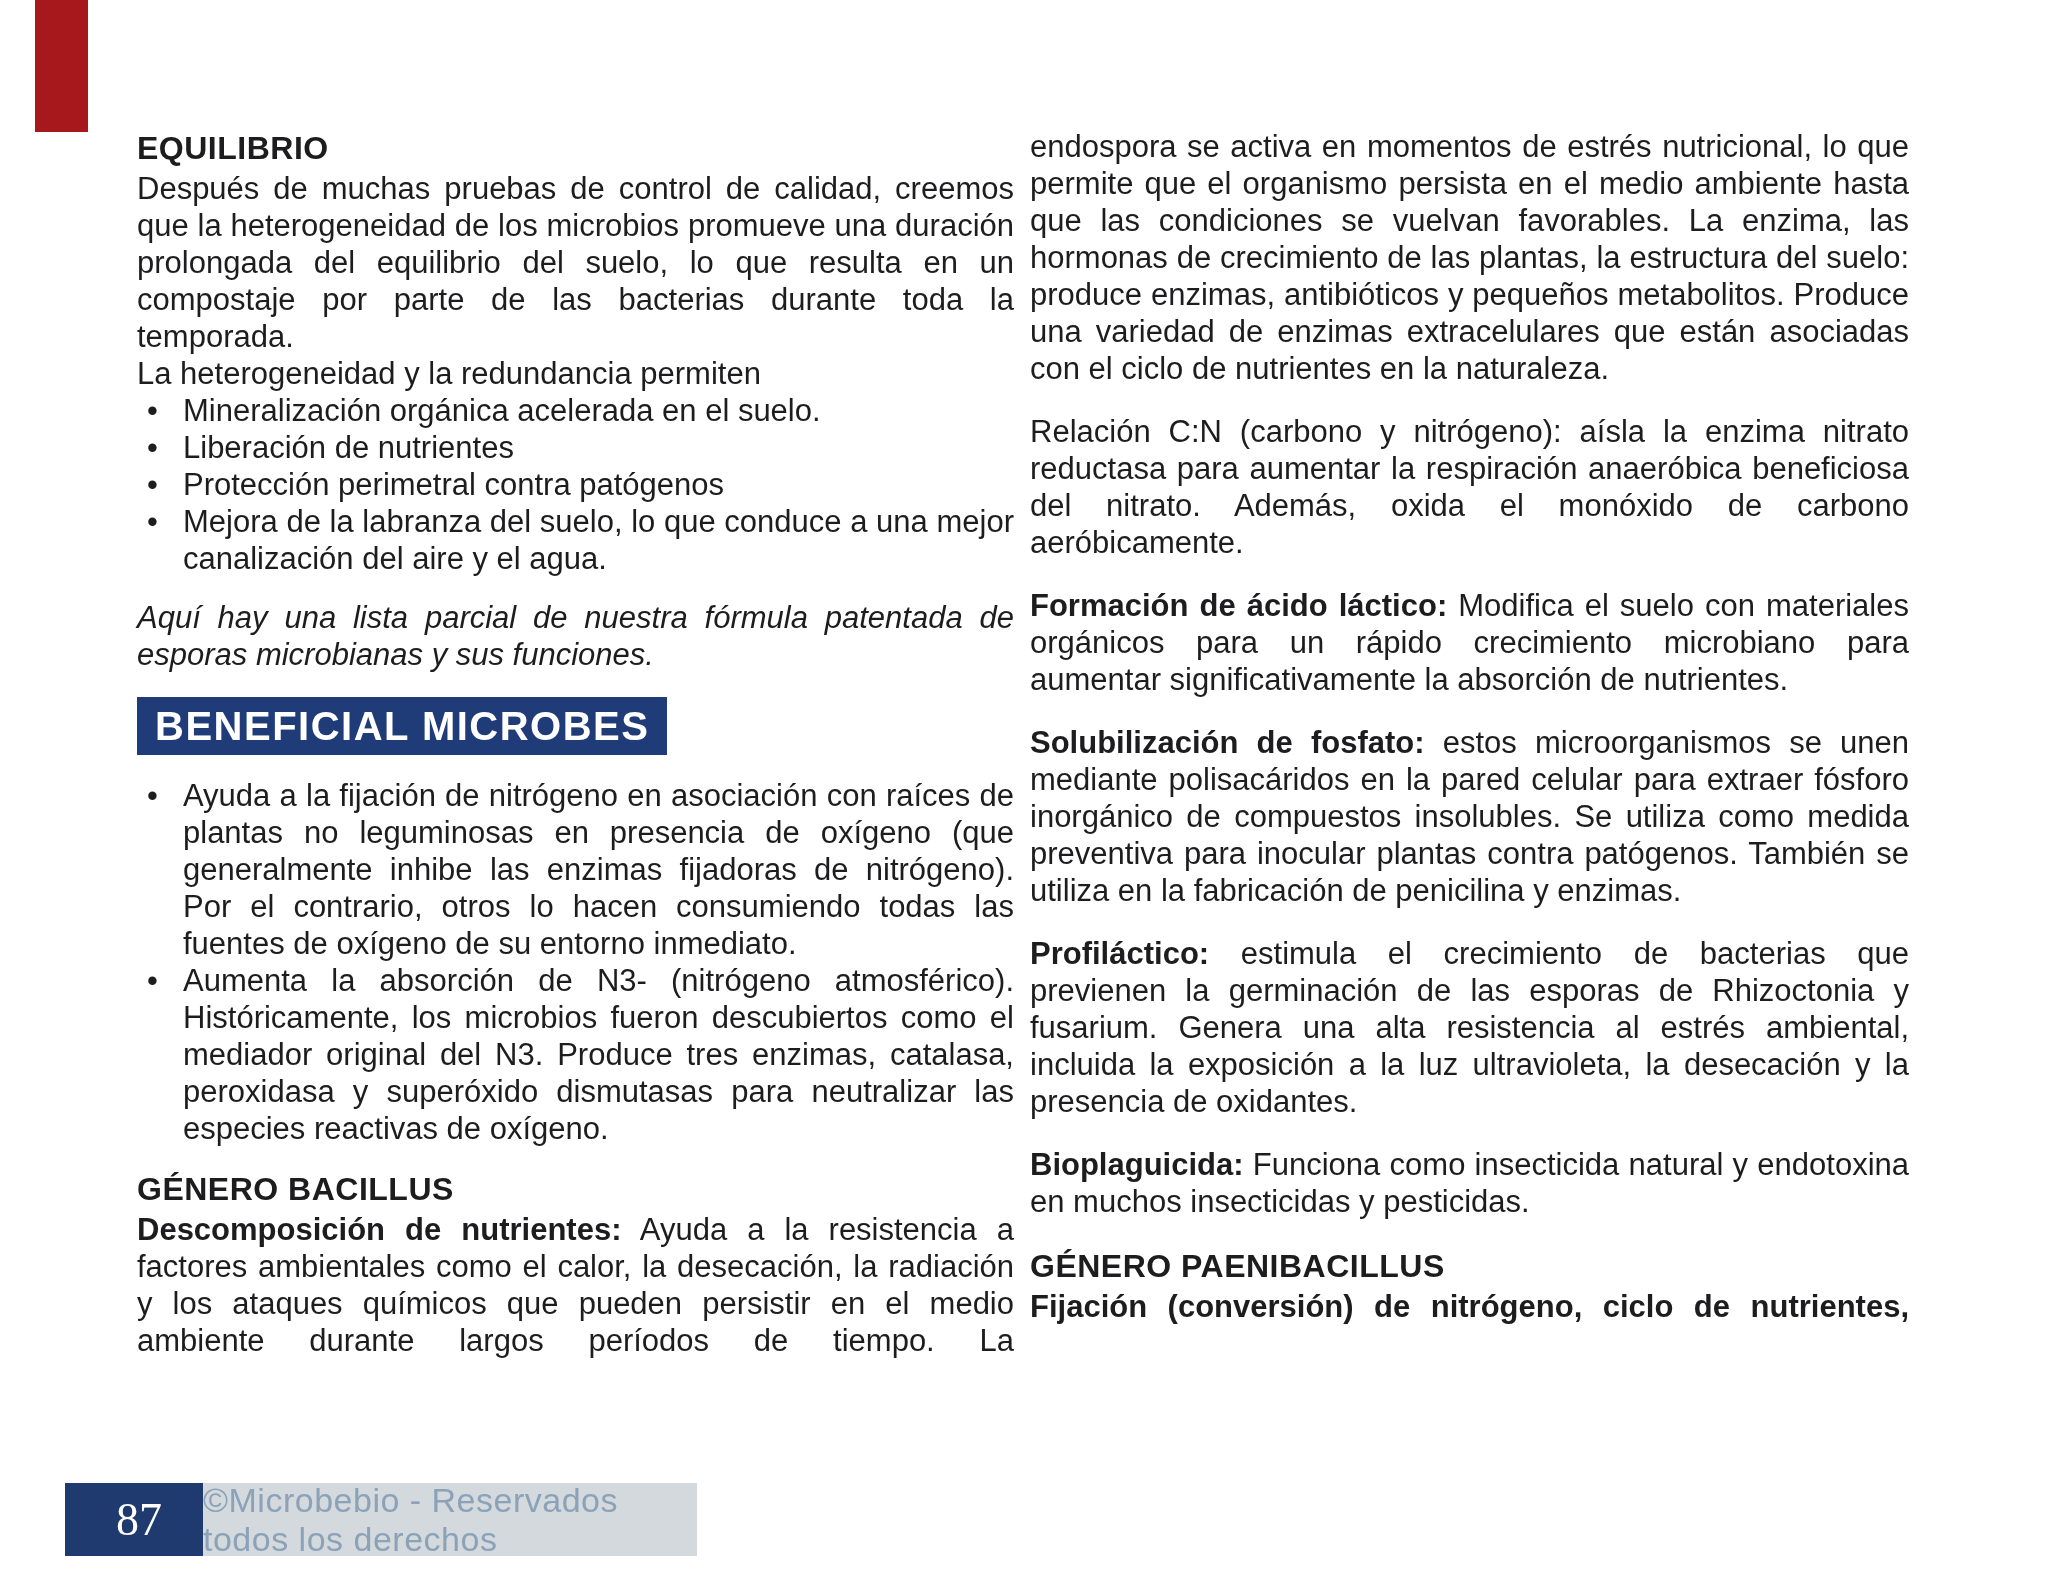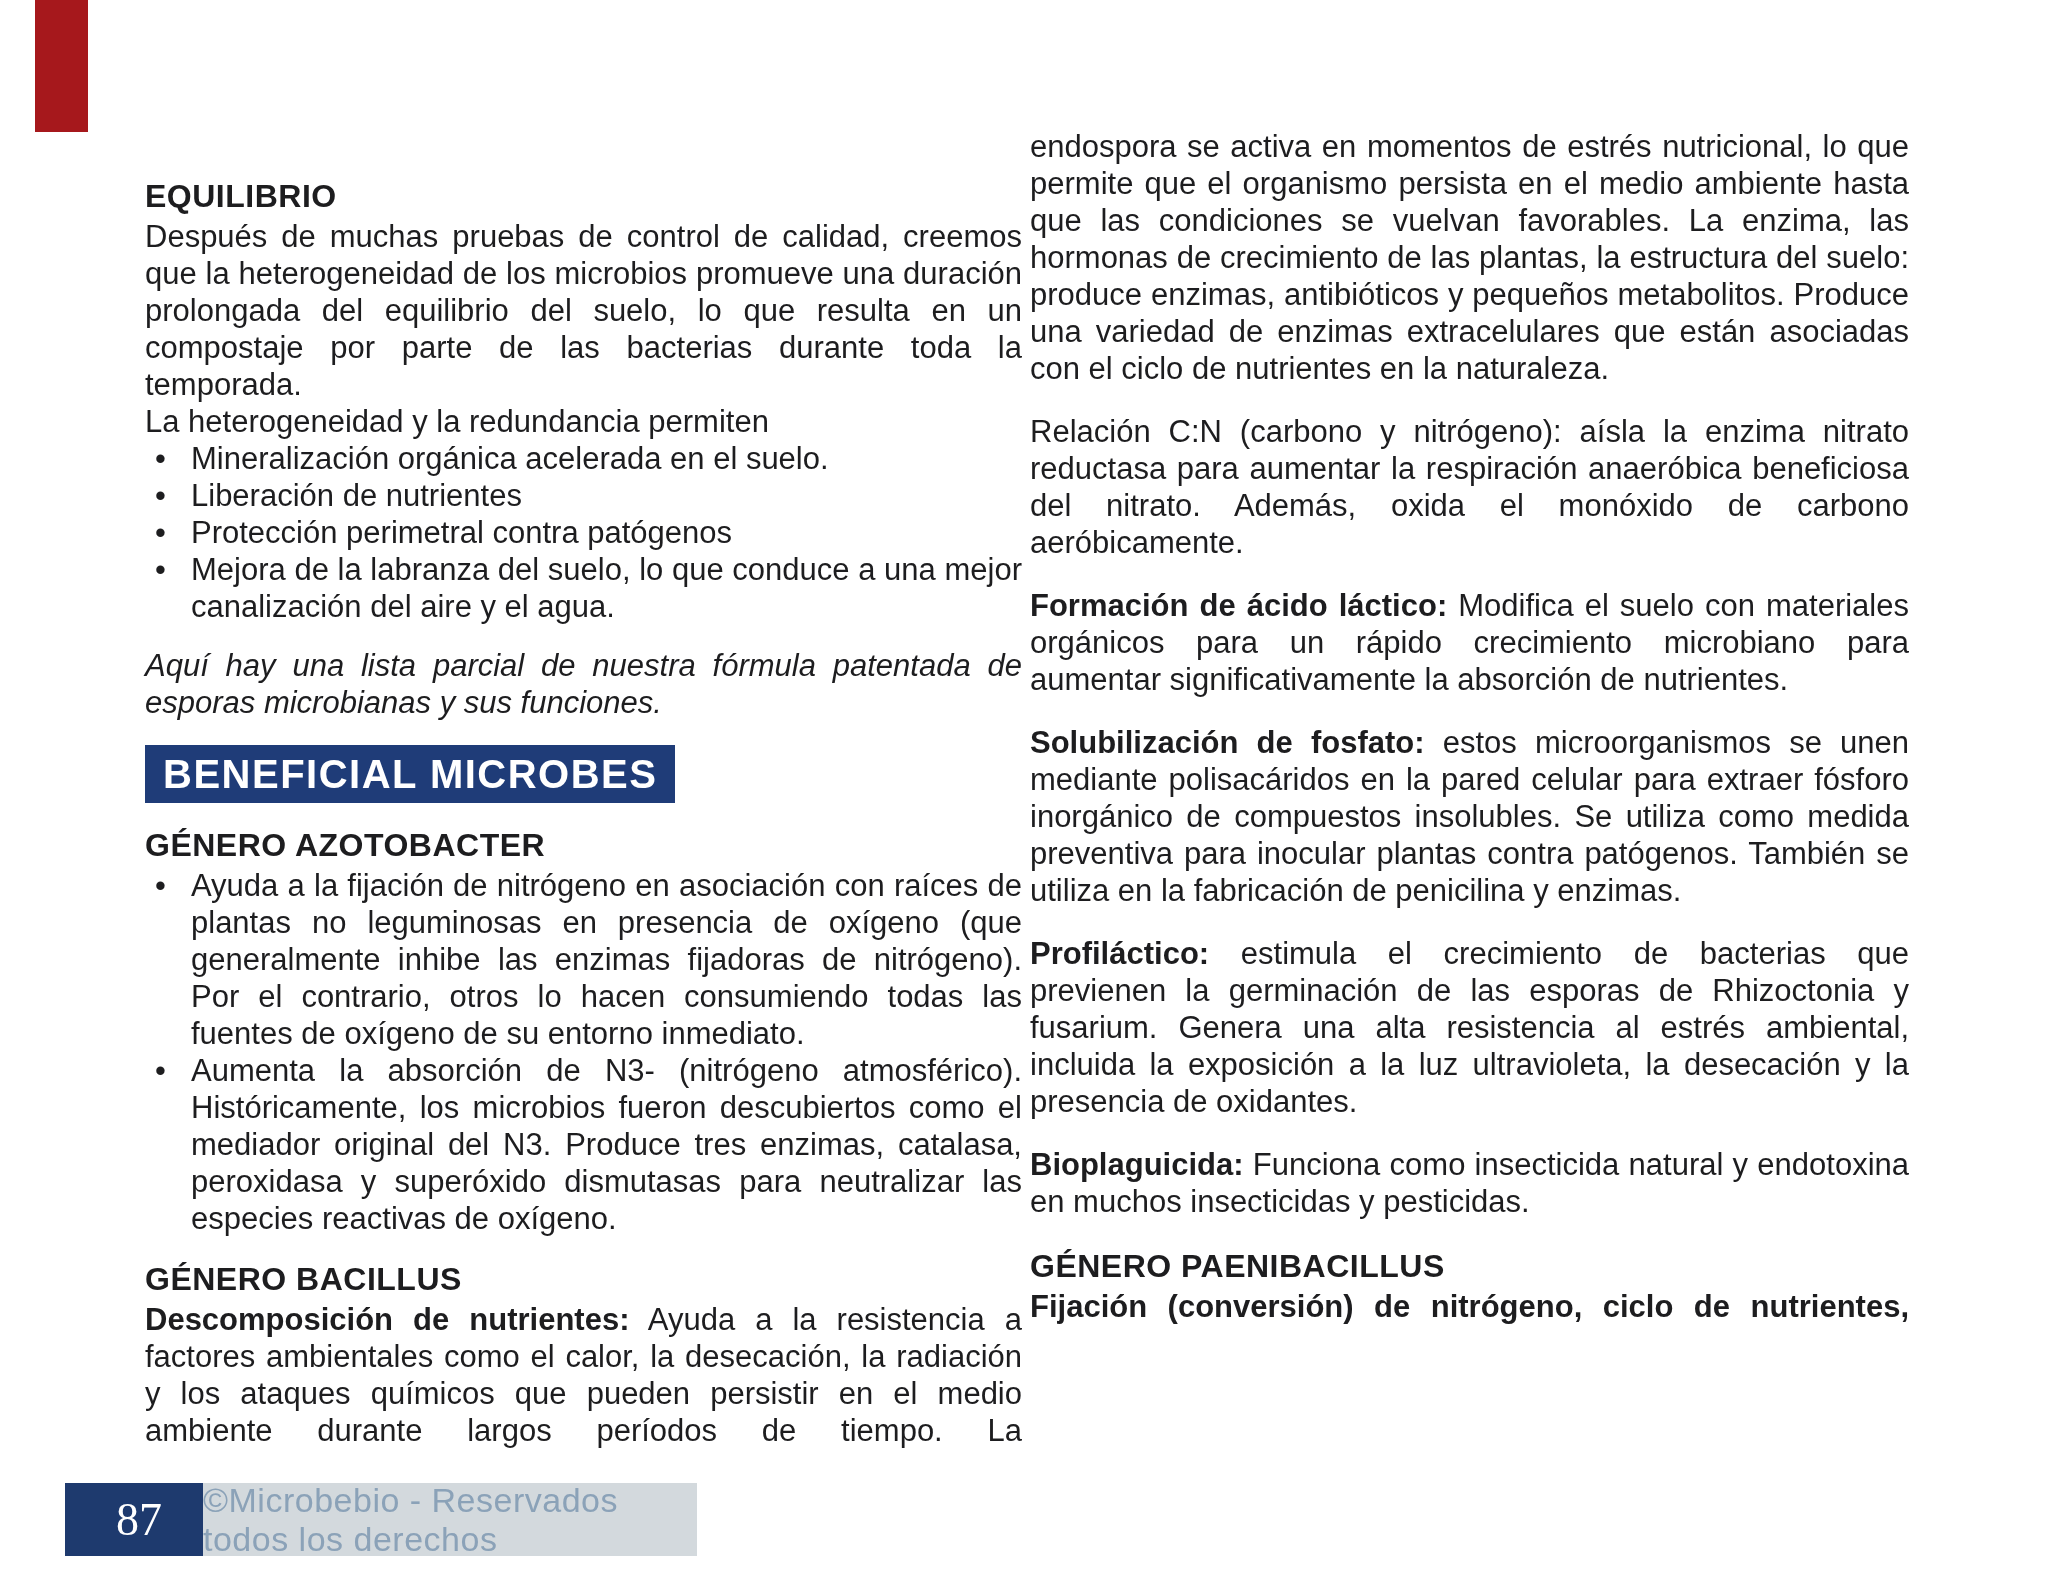--- a/index.html
+++ b/index.html
@@ -13,21 +13,21 @@
   }
   .red-tab{
     position:absolute;left:35px;top:0;width:53px;height:132px;
     background:#a6181c;
   }
   .col{
     position:absolute;top:128px;
     font-size:31px;line-height:37px;
     text-align:justify;
   }
-  .col.left{left:145px;width:877px;margin-top:48px;}
+  .col.left{left:137px;width:877px;}
   .col.right{left:1030px;width:879px;}
   .head{
     font-weight:bold;font-size:32px;line-height:40px;
     text-align:left;margin:0 0 2px 0;letter-spacing:0.5px;
   }
   p{margin:0;}
   .gap-sm{margin-top:22px;}
   .gap-md{margin-top:26px;}
   .just-last{text-align-last:justify;}
   .bullets{margin:0;}
@@ -94,21 +94,20 @@
         <span>Mejora de la labranza del suelo, lo que conduce a una mejor canalización del aire y el agua.</span>
       </div>
     </div>
 
     <p class="italic-note gap-sm">Aquí hay una lista parcial de nuestra fórmula patentada de esporas microbianas y sus funciones.</p>
 
     <div class="banner">
       <span>BENEFICIAL MICROBES</span>
     </div>
 
-    <div class="head">GÉNERO AZOTOBACTER</div>
     <div class="bullets">
       <div class="bullet">
         <span class="marker">•</span>
         <span>Ayuda a la fijación de nitrógeno en asociación con raíces de plantas no leguminosas en presencia de oxígeno (que generalmente inhibe las enzimas fijadoras de nitrógeno). Por el contrario, otros lo hacen consumiendo todas las fuentes de oxígeno de su entorno inmediato.</span>
       </div>
       <div class="bullet">
         <span class="marker">•</span>
         <span>Aumenta la absorción de N3- (nitrógeno atmosférico). Históricamente, los microbios fueron descubiertos como el mediador original del N3. Produce tres enzimas, catalasa, peroxidasa y superóxido dismutasas para neutralizar las especies reactivas de oxígeno.</span>
       </div>
     </div>

